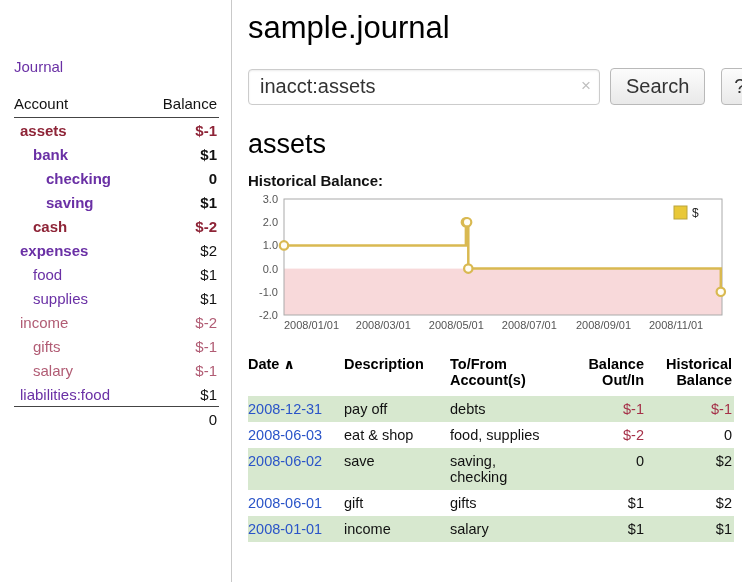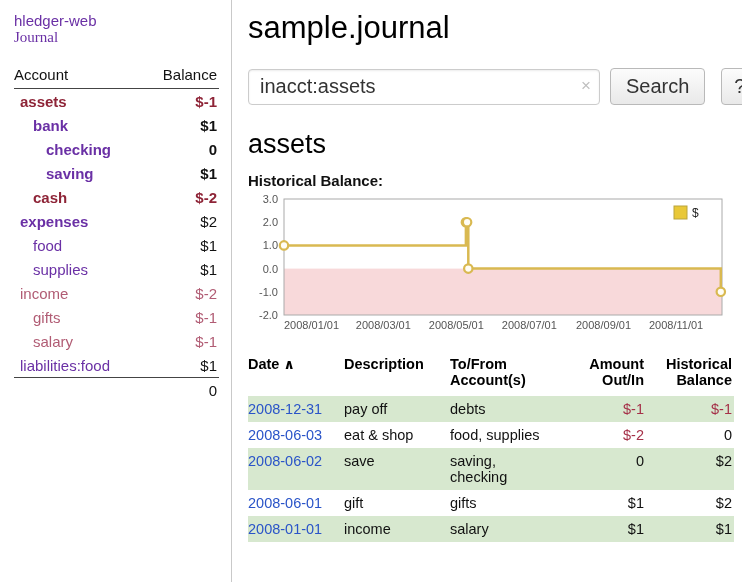--- a/index.html
+++ b/index.html
@@ -3,21 +3,21 @@
 <meta charset="utf-8">
 <style>
   html,body{margin:0;padding:0;background:#fff;}
   body{width:742px;height:582px;font-family:"Liberation Sans","DejaVu Sans",sans-serif;color:#111;overflow:hidden;}
   a{text-decoration:none;cursor:pointer;}
   .container{display:flex;width:742px;height:582px;}
 
   
   .sidebar{width:232px;box-sizing:border-box;border-right:1px solid #c9c9c9;padding:12px 12px 0 14px;flex-shrink:0;}
   .app-title{display:block;color:var(--purple);font-size:15px;}
-  .nav-journal{display:block;color:var(--purple);font-size:15px;font-family:Liberation Serif, serif;}
+  .nav-journal{display:block;margin-top:46px;color:var(--purple);font-size:15px;}
   .acct-table{margin-top:18px;font-size:15px;}
   .acct-header{display:flex;justify-content:space-between;padding:2px 2px 5px 0;border-bottom:1px solid #444;color:#111;}
   .acct-row{display:flex;justify-content:space-between;align-items:baseline;padding:3.5px 2px 3.5px 0;}
   .acct-row.bold{font-weight:bold;}
   .acct-name{color:var(--purple);}
   .acct-name.neg{color:var(--neg-light);}
   .acct-row.bold .acct-name.neg{color:var(--neg-bold);}
   .acct-bal{color:#111;}
   .acct-bal.neg{color:var(--neg-light);}
   .acct-row.bold .acct-bal.neg{color:var(--neg-bold);}
@@ -50,21 +50,20 @@
   table.register a.date{color:var(--blue);}
   table.register .neg{color:var(--neg-reg);}
   .sort{font-weight:bold;font-size:14px;}
 </style>
 </head>
 <body>
 
 <div class="container">
 
   <aside class="sidebar">
-    <a class="app-title">hledger-web</a>
     <a class="nav-journal">Journal</a>
     <div class="acct-table">
       <div class="acct-header">
         <span>Account</span>
         <span>Balance</span>
       </div>
       <div id="acct-tree">
           <div class="acct-row bold">
             <a class="acct-name neg" style="padding-left: 6px;">assets</a>
             <span class="acct-bal neg">$-1</span>
@@ -170,21 +169,21 @@
           <col style="width:88px">
       </colgroup>
       <thead>
         <tr>
           <th>
             <span>Date</span>
             <span class="sort">∧</span>
           </th>
           <th>Description</th>
           <th>To/From Account(s)</th>
-          <th class="num">Amount Out/In</th>
+          <th class="num">Balance Out/In</th>
           <th class="num">Historical Balance</th>
         </tr>
       </thead>
       <tbody id="register-body">
           <tr class="stripe">
             <td><a class="date">2008-12-31</a></td>
             <td>pay off</td>
             <td>debts</td>
             <td class="num neg">$-1</td>
             <td class="num neg">$-1</td>

